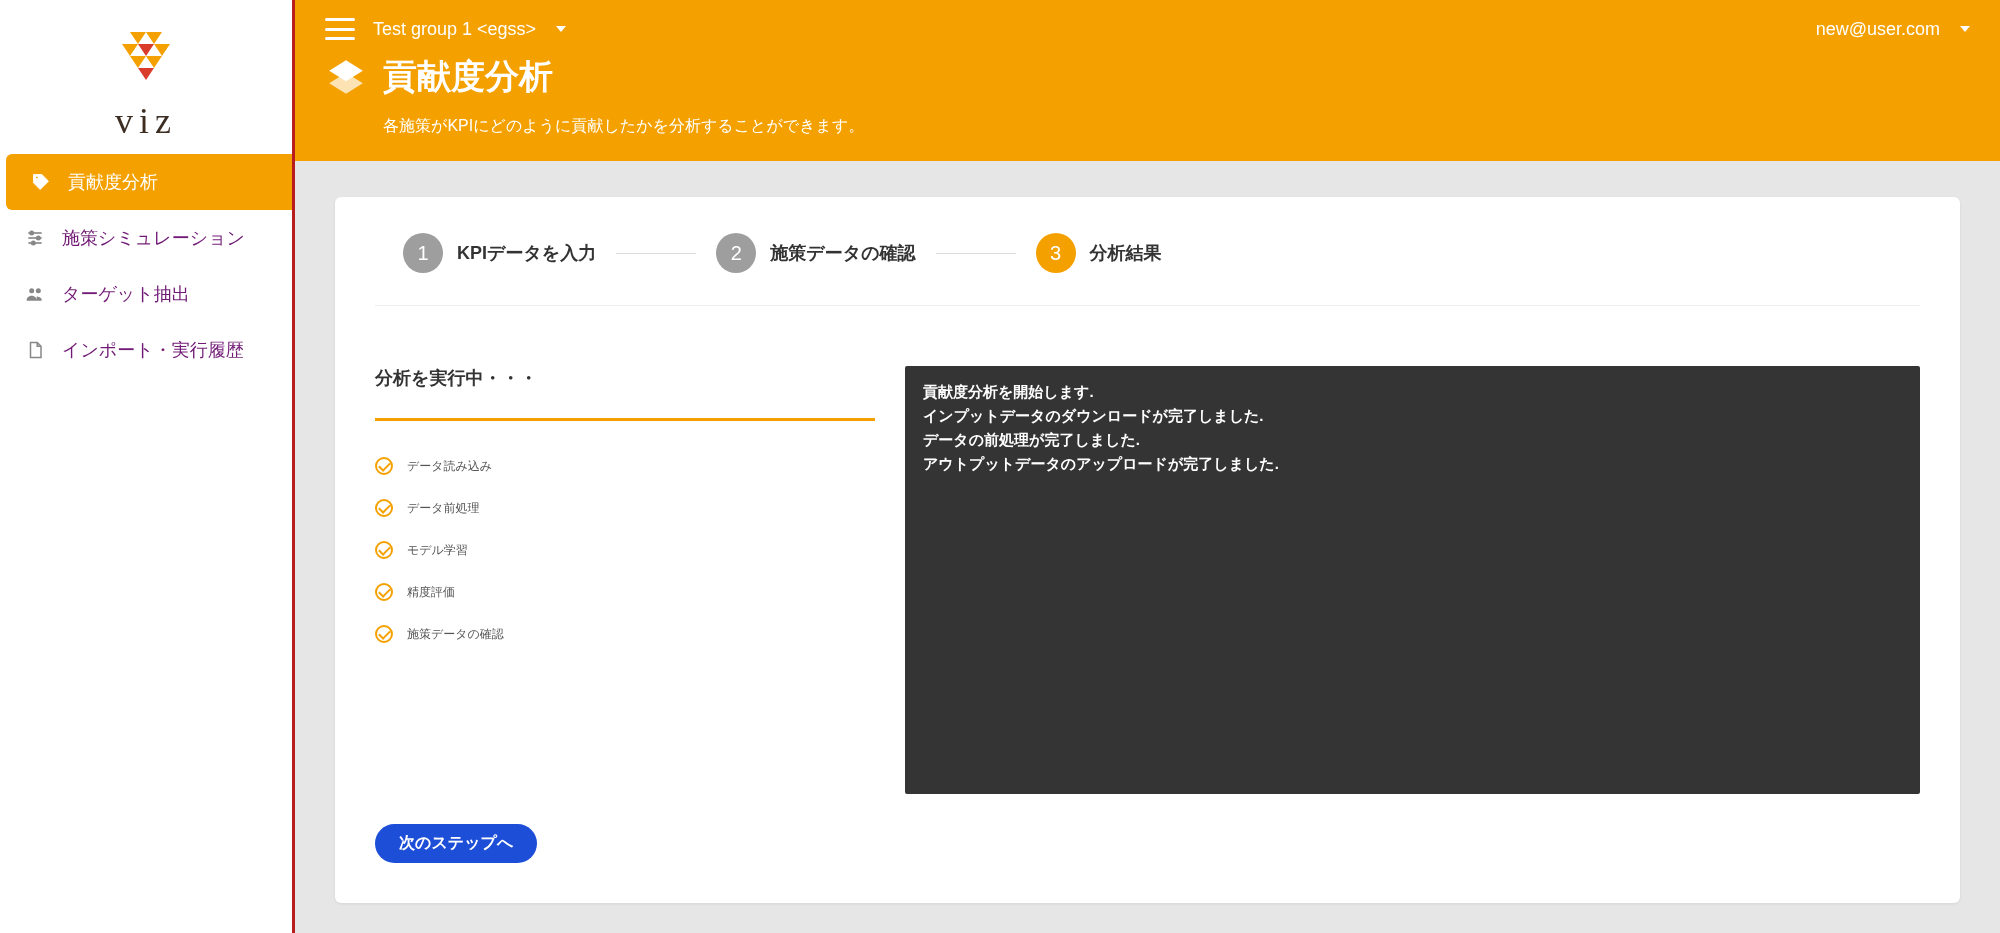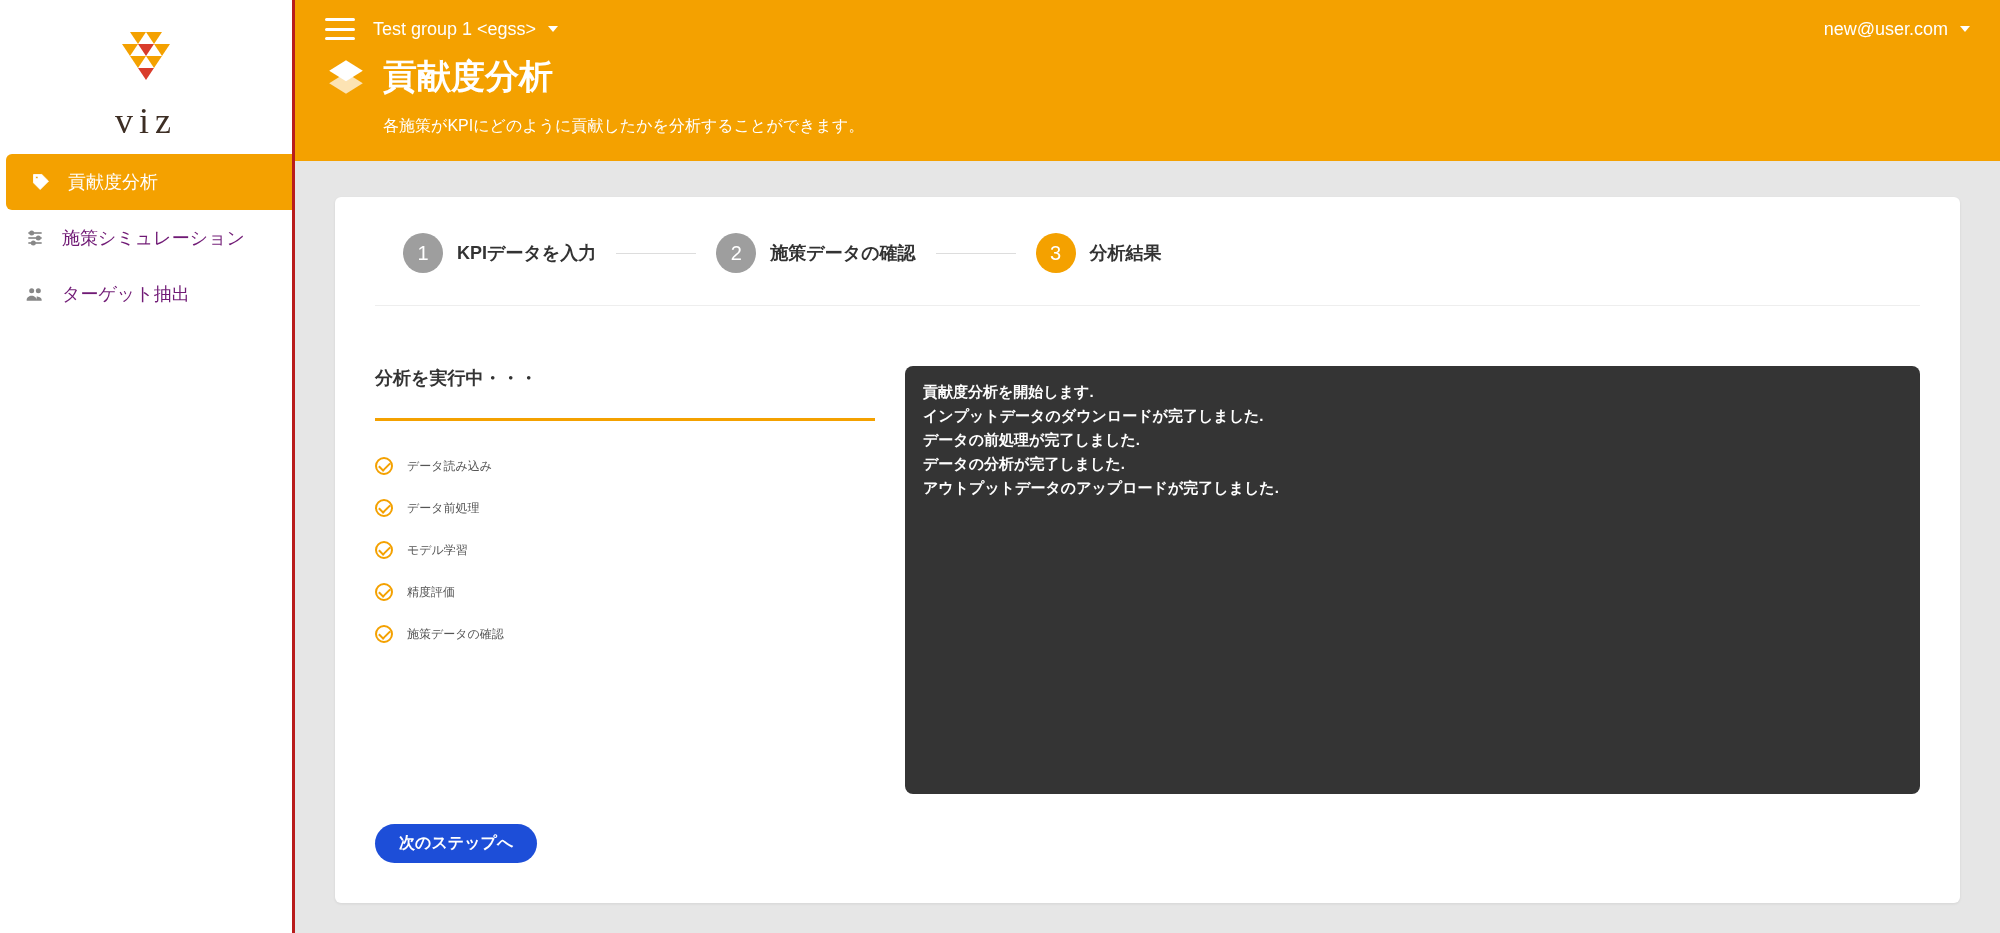--- a/index.html
+++ b/index.html
@@ -21,21 +21,21 @@
 
     
     .main { flex:1; display:flex; flex-direction:column; }
 
     
     .header { background:#f4a100; color:#fff; padding:18px 30px 24px; }
     .header-top { display:flex; align-items:center; justify-content:space-between; font-size:18px; }
     .header-top-left { display:flex; align-items:center; gap:18px; }
     .hamburger { width:30px; height:22px; cursor:pointer; display:flex; flex-direction:column; justify-content:space-between; }
     .hamburger span { display:block; height:3px; background:#fff; border-radius:2px; }
-    .group-select, .user-menu { display:flex; align-items:center; gap:12px; cursor:pointer; }
+    .group-select, .user-menu { display:flex; align-items:center; gap:20px; cursor:pointer; }
     .caret-down { width:0;height:0;border-left:5px solid transparent;border-right:5px solid transparent;border-top:6px solid #fff; }
     .header-title-row { display:flex; align-items:center; gap:16px; margin-top:14px; }
     .header-title-icon { width:42px;height:42px;}
     .header-title { font-size:34px; font-weight:600; }
     .header-sub { font-size:16px; margin-top:16px; margin-left:58px; }
 
     
     .content { margin:36px 40px; background:#fff; border-radius:6px; padding:30px 40px 40px; box-shadow:0 1px 3px rgba(0,0,0,.08);}
     .stepper { display:flex; align-items:center; gap:20px; padding:6px 28px 32px; border-bottom:1px solid #eee; }
     .step { display:flex; align-items:center; gap:14px; }
@@ -46,21 +46,21 @@
 
     .progress-area { display:flex; gap:30px; margin-top:60px; align-items:flex-start;}
     .progress-left { flex:0 0 500px; }
     .progress-title { font-size:18px; font-weight:600; color:#333; margin-bottom:28px;}
     .progress-bar { height:3px; background:#f4a100; margin-bottom:24px; }
     .progress-steps { list-style:none; }
     .progress-steps li { display:flex; align-items:center; gap:14px; padding:12px 0; font-size:12px; color:#555;}
     .check-circle { width:18px;height:18px;border:2px solid #f4a100;border-radius:50%;position:relative;}
     .check-circle::after{content:"";position:absolute;left:4px;top:1px;width:5px;height:9px;border-right:2px solid #f4a100;border-bottom:2px solid #f4a100;transform:rotate(45deg);}
 
-    .console { flex:1; background:#343434; color:#fff; font-size:15px; line-height:1.6; padding:14px 18px; min-height:428px; border-radius:8px; font-weight:bold;}
+    .console { flex:1; background:#343434; color:#fff; font-size:15px; line-height:1.6; padding:14px 18px; min-height:428px; border-radius:2px; font-weight:bold;}
     .console-line { white-space:pre-wrap; }
 
     .next-btn { margin-top:30px; background:#1d4ed8; color:#fff; border:none; padding:9px 24px; font-size:16px; border-radius:20px; cursor:pointer; font-weight:600;}
   </style>
 </head>
 <body>
 
 <div class="app">
 
   <aside class="sidebar">
@@ -104,20 +104,29 @@
     <div class="nav-item">
       <span class="nav-icon">
         <svg width="20" height="20" viewBox="0 0 24 24" fill="currentColor">
             <circle cx="8" cy="8" r="3"></circle>
             <circle cx="16" cy="8" r="3"></circle>
             <path d="M2 19c0-3 3-5 6-5s6 2 6 5v1H2zM14 15c2 0 6 1 6 4v1h-6"></path>
           </svg>
       </span>
       <span>ターゲット抽出</span>
     </div>
+    <div class="nav-item">
+      <span class="nav-icon">
+        <svg width="18" height="20" viewBox="0 0 24 24" fill="none" stroke="currentColor" stroke-width="2">
+            <path d="M6 2h9l5 5v15H6z"></path>
+            <path d="M15 2v5h5"></path>
+          </svg>
+      </span>
+      <span>インポート・実行履歴</span>
+    </div>
   </aside>
 
   <div class="main">
 
     <header class="header">
       <div class="header-top">
         <div class="header-top-left">
           <div class="hamburger">
               <span></span>
               <span></span>
@@ -190,21 +199,20 @@
             <li>
                 <span class="check-circle"></span>
                 <span>施策データの確認</span>
               </li>
           </ul>
         </div>
         <div class="console">
           <div class="console-line">貢献度分析を開始します.</div>
           <div class="console-line">インプットデータのダウンロードが完了しました.</div>
           <div class="console-line">データの前処理が完了しました.</div>
-          <div class="console-line">データの分析が完了しました.</div>
           <div class="console-line">アウトプットデータのアップロードが完了しました.</div>
         </div>
       </div>
 
       <button class="next-btn">次のステップへ</button>
     </section>
   </div>
 </div>
 
 </body></html>

